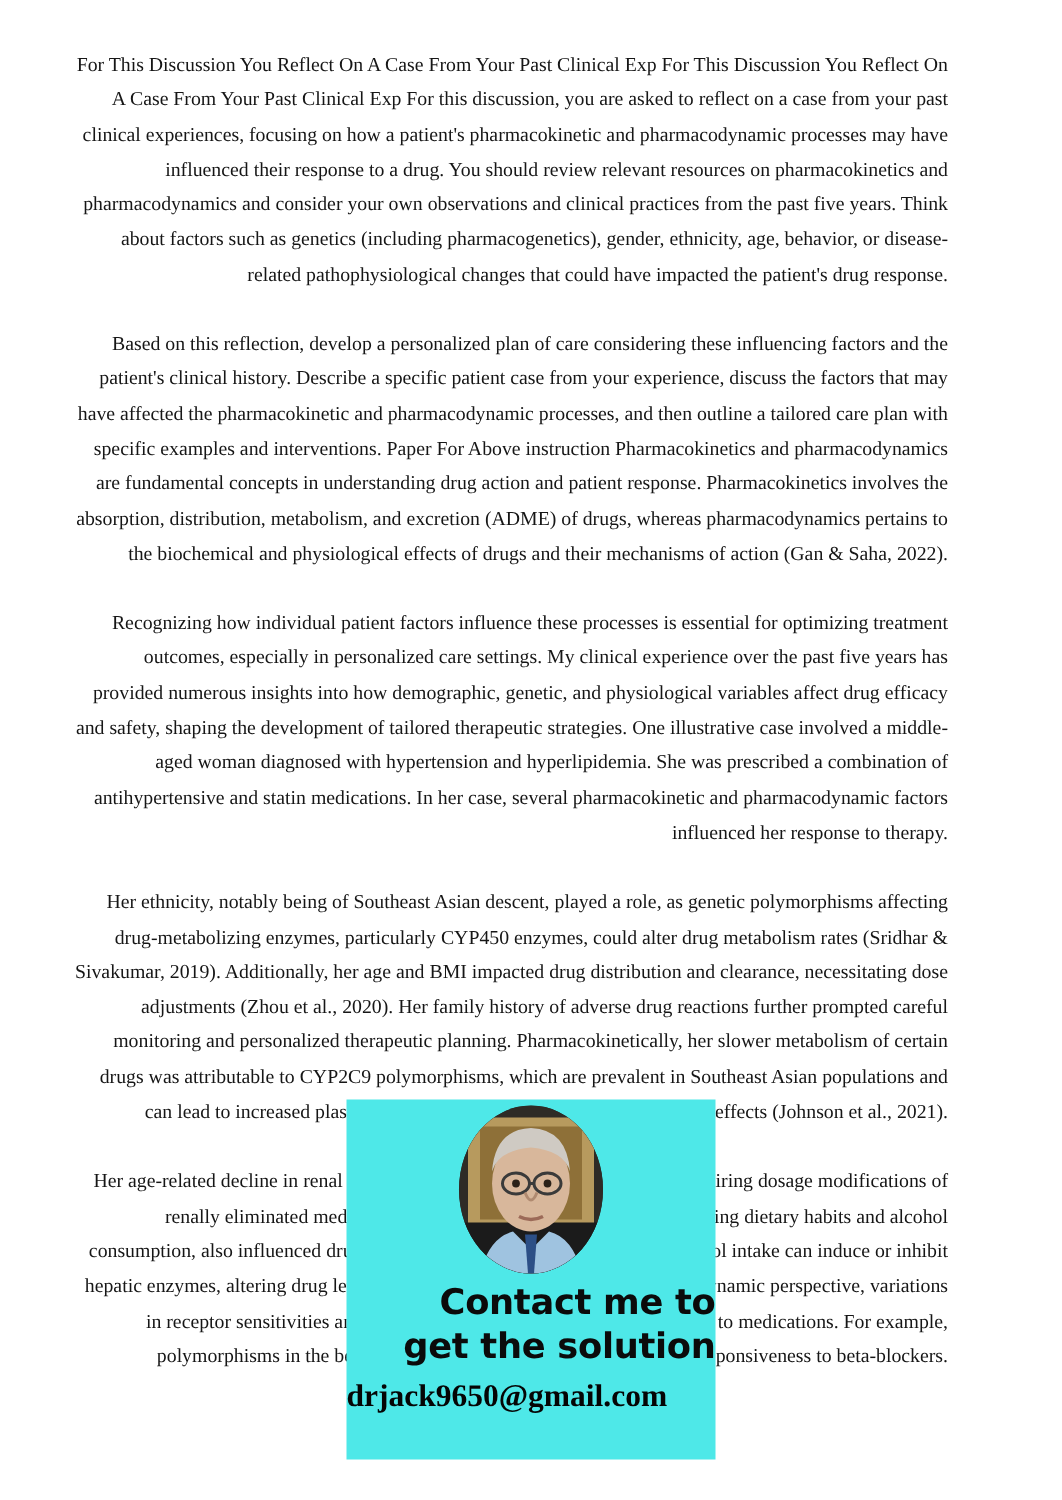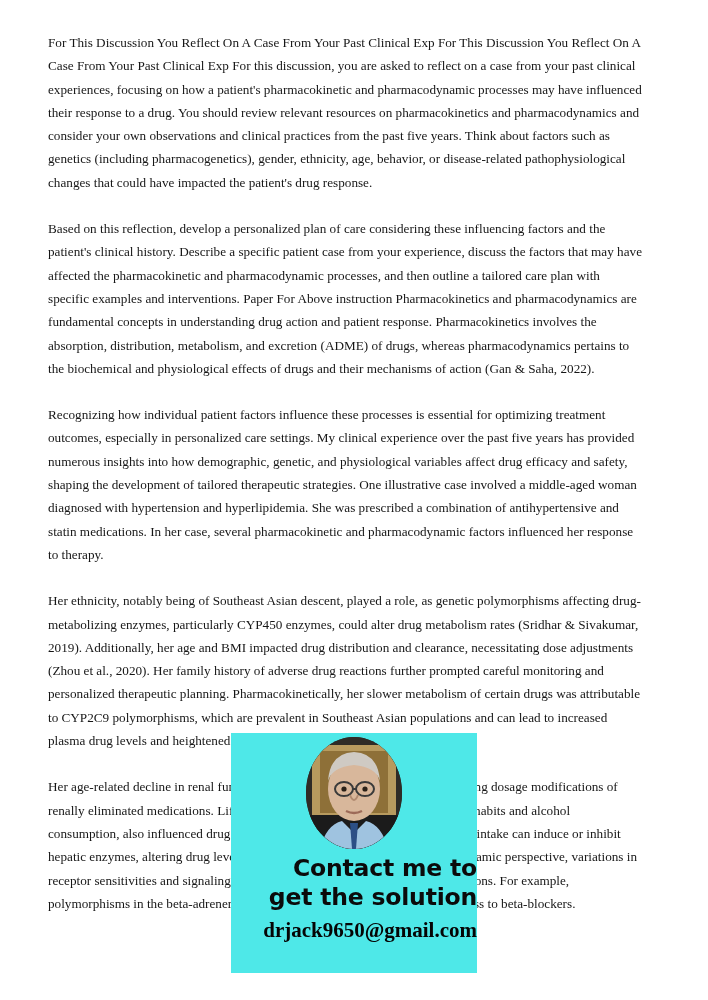--- a/index.html
+++ b/index.html
@@ -25,22 +25,22 @@
   }
   #doc-body {
     position: absolute;
     left: 48px;
     top: 31px;
     width: 594px;
   }
   .para {
     font-size: 13.2px;
     line-height: 23.3px;
-    text-align: left;
-    margin: 0 0 23px 0;
+    text-align: right;
+    margin: 0 10px 23px 0;
     color: #161616;
     font-family: "Liberation Serif", "DejaVu Serif", serif;
     white-space: pre-line;
   }
   .para:last-child { margin-bottom: 0; }
 
   
   #contact-overlay {
     position: absolute;
     left: 231px;
@@ -73,21 +73,21 @@
     font-size: 23.5px;
     line-height: 29px;
     color: #0b0b0b;
     letter-spacing: -0.2px;
   }
   #contact-email {
     position: absolute;
     left: 0;
     top: 185px;
     width: 100%;
-    text-align: right;
+    text-align: left;
     font-family: "Liberation Serif", "DejaVu Serif", serif;
     font-weight: bold;
     font-size: 21px;
     line-height: 25px;
     color: #050505;
   }
 </style>
 </head>
 <body>
 

